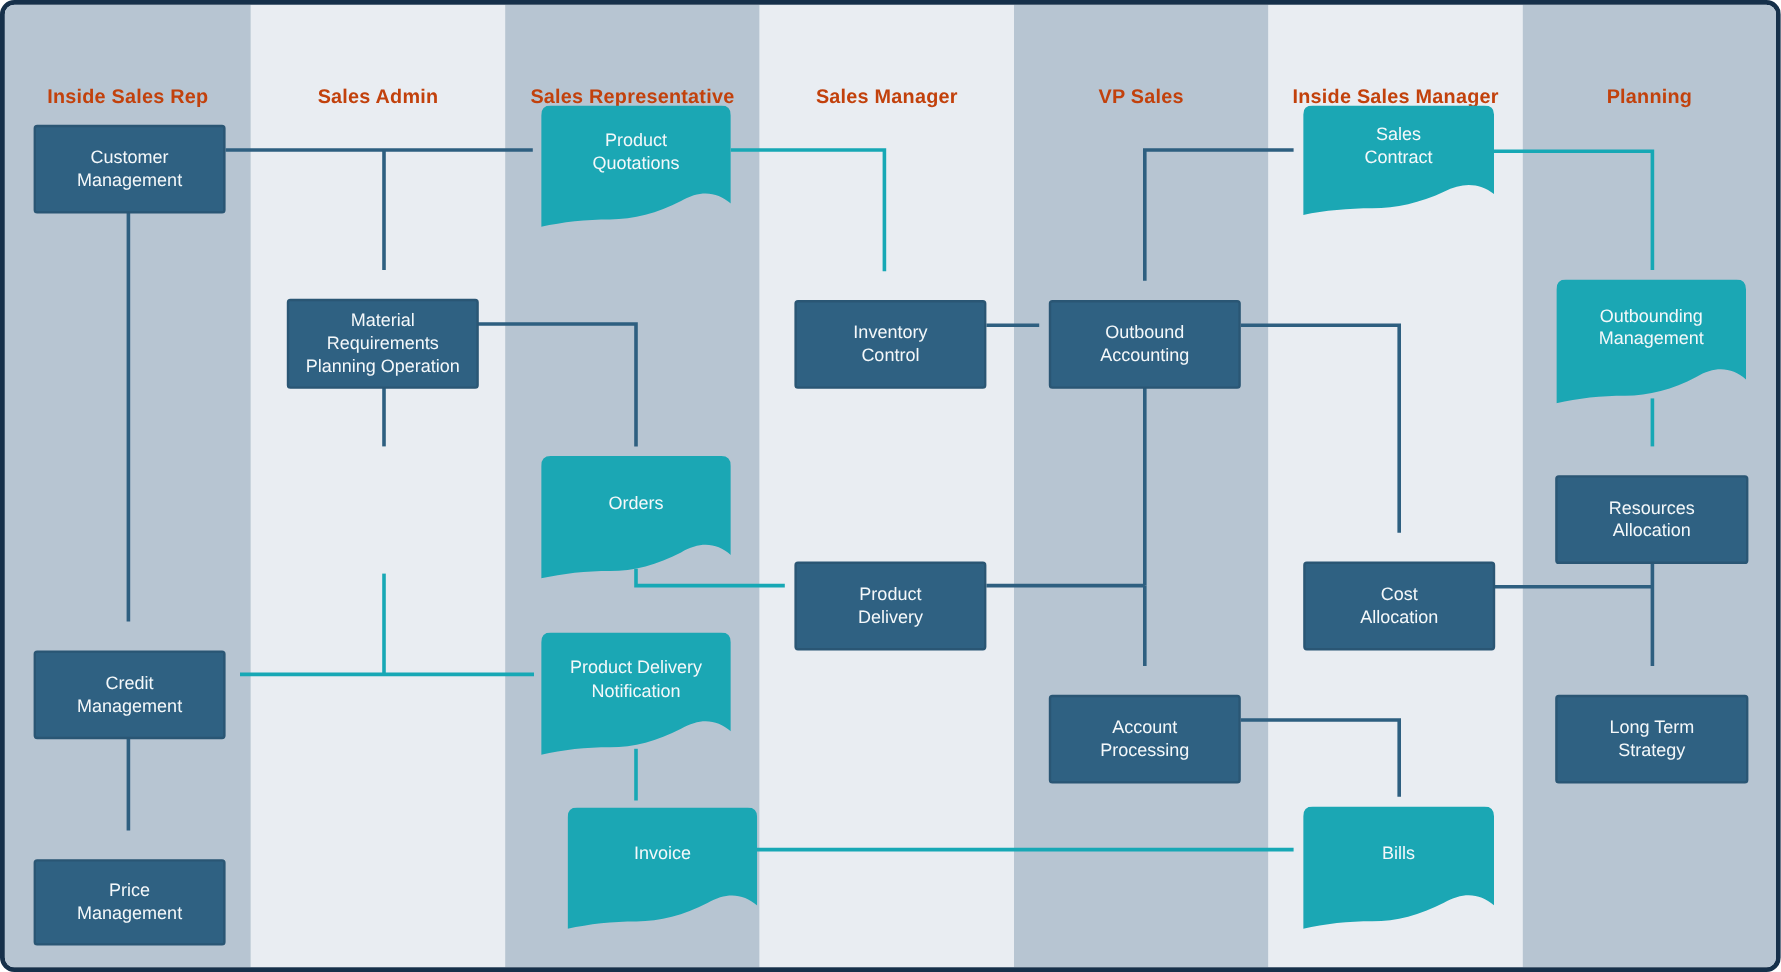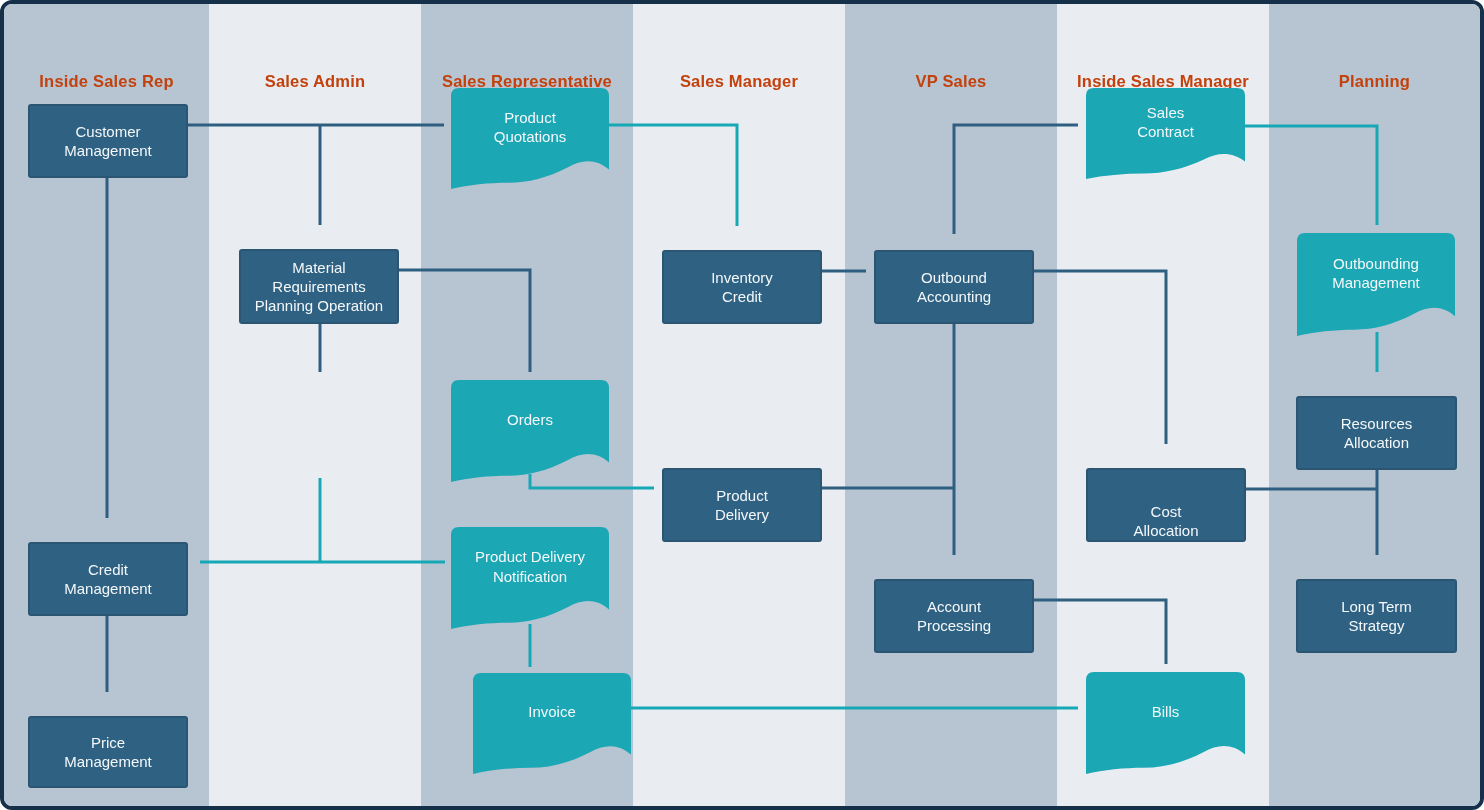--- a/index.html
+++ b/index.html
@@ -99,35 +99,35 @@
   <div class="node process" style="left:24px;top:696px;width:160px;height:72px;">
     <div class="label">Price
 Management</div>
   </div>
   <div class="node process" style="left:235px;top:229px;width:160px;height:75px;">
     <div class="label">Material Requirements
 Planning Operation</div>
   </div>
   <div class="node process" style="left:658px;top:230px;width:160px;height:74px;">
     <div class="label">Inventory
-Credit</div>
+Control</div>
   </div>
   <div class="node process" style="left:658px;top:448px;width:160px;height:74px;">
     <div class="label">Product
 Delivery</div>
   </div>
   <div class="node process" style="left:870px;top:559px;width:160px;height:74px;">
     <div class="label">Account
 Processing</div>
   </div>
   <div class="node process" style="left:870px;top:230px;width:160px;height:74px;">
     <div class="label">Outbound
 Accounting</div>
   </div>
-  <div class="node process" style="left:1082px;top:448px;width:160px;height:74px;align-items:flex-end;">
+  <div class="node process" style="left:1082px;top:448px;width:160px;height:74px;">
     <div class="label">Cost
 Allocation</div>
   </div>
   <div class="node process" style="left:1292px;top:376px;width:161px;height:74px;">
     <div class="label">Resources
 Allocation</div>
   </div>
   <div class="node process" style="left:1292px;top:559px;width:161px;height:74px;">
     <div class="label">Long Term
 Strategy</div>

